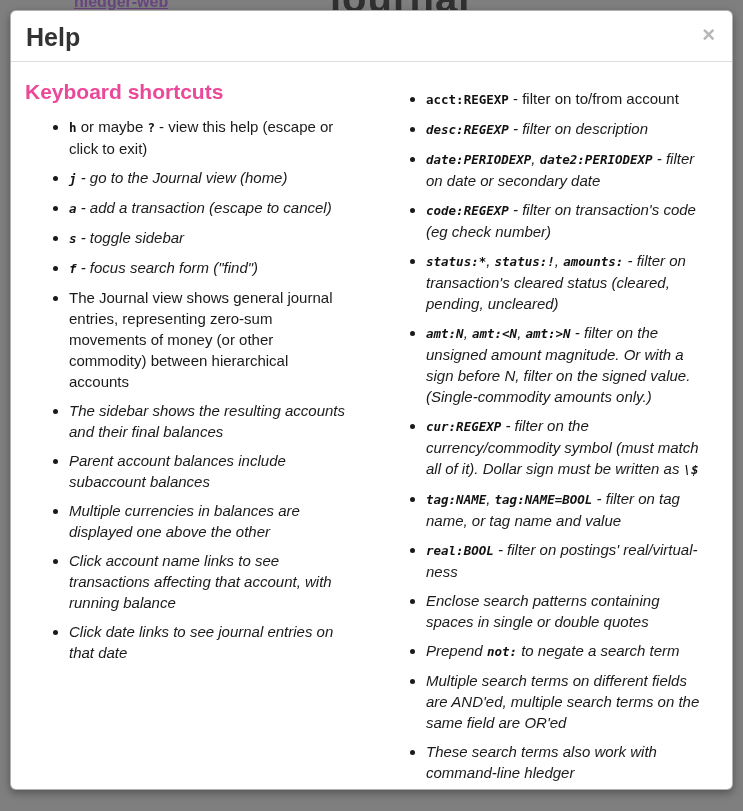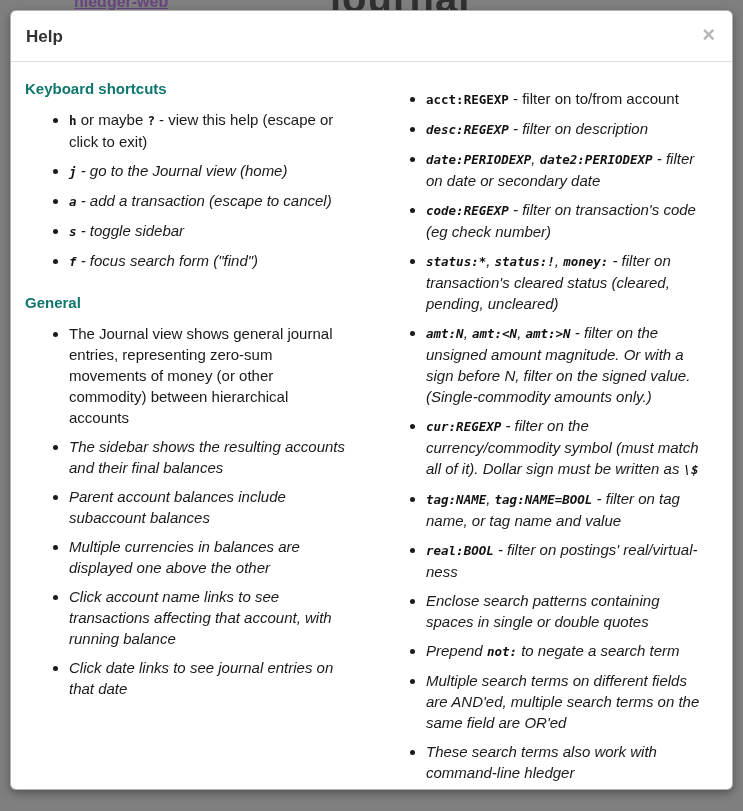--- a/index.html
+++ b/index.html
@@ -42,21 +42,21 @@
     border-radius: 6px;
     box-shadow: 0 3px 9px rgba(0,0,0,0.35);
     overflow: hidden;
     color: #333;
   }
   .modal-header {
     padding: 12px 15px 10px 15px;
     border-bottom: 1px solid #ddd;
   }
   .modal-title {
-    font-size: 17px;
+    font-size: 25px;
     font-weight: bold;
     line-height: 28px;
     color: #333;
   }
   .close-btn {
     float: right;
     background: none; border: none;
     font-size: 22px; font-weight: bold;
     line-height: 22px;
     color: #b7b7b7;
@@ -66,23 +66,23 @@
     font-family: "Liberation Sans", sans-serif;
   }
   .modal-body {
     padding: 18px 15px 10px 14px;
     display: flex;
     gap: 22px;
   }
   .help-col { flex: 1 1 0; min-width: 0; }
 
   .section-heading {
-    font-size: 15px;
+    font-size: 21px;
     font-weight: bold;
-    color: #0f766e;
+    color: #ec4899;
     margin: 0 0 12px 0;
   }
   .section-heading + ul + .section-heading,
   ul + .section-heading { margin-top: 22px; }
 
   .help-list {
     list-style: disc;
     margin: 0 0 6px 0;
     padding-left: 36px;
   }
@@ -119,37 +119,36 @@
   <div class="modal-body">
     <div class="help-col">
         <div class="section-heading">Keyboard shortcuts</div>
         <ul class="help-list">
           <li><code>h</code> or maybe <code>?</code> - view this help (escape or click to exit)</li>
           <li><code>j</code> - go to the Journal view (home)</li>
           <li><code>a</code> - add a transaction (escape to cancel)</li>
           <li><code>s</code> - toggle sidebar</li>
           <li><code>f</code> - focus search form ("find")</li>
         </ul>
-        <div class="section-heading">General</div>
         <ul class="help-list">
           <li>The Journal view shows general journal entries, representing zero-sum movements of money (or other commodity) between hierarchical accounts</li>
           <li>The sidebar shows the resulting accounts and their final balances</li>
           <li>Parent account balances include subaccount balances</li>
           <li>Multiple currencies in balances are displayed one above the other</li>
           <li>Click account name links to see transactions affecting that account, with running balance</li>
           <li>Click date links to see journal entries on that date</li>
         </ul>
       </div>
     <div class="help-col">
         <ul class="help-list">
           <li><code>acct:REGEXP</code> - filter on to/from account</li>
           <li><code>desc:REGEXP</code> - filter on description</li>
           <li><code>date:PERIODEXP</code>, <code>date2:PERIODEXP</code> - filter on date or secondary date</li>
           <li><code>code:REGEXP</code> - filter on transaction's code (eg check number)</li>
-          <li><code>status:*</code>, <code>status:!</code>, <code>money:</code> - filter on transaction's cleared status (cleared, pending, uncleared)</li>
+          <li><code>status:*</code>, <code>status:!</code>, <code>amounts:</code> - filter on transaction's cleared status (cleared, pending, uncleared)</li>
           <li><code>amt:N</code>, <code>amt:&lt;N</code>, <code>amt:&gt;N</code> - filter on the unsigned amount magnitude. Or with a sign before N, filter on the signed value. (Single-commodity amounts only.)</li>
           <li><code>cur:REGEXP</code> - filter on the currency/commodity symbol (must match all of it). Dollar sign must be written as <code>\$</code></li>
           <li><code>tag:NAME</code>, <code>tag:NAME=BOOL</code> - filter on tag name, or tag name and value</li>
           <li><code>real:BOOL</code> - filter on postings' real/virtual-ness</li>
           <li>Enclose search patterns containing spaces in single or double quotes</li>
           <li>Prepend <code>not:</code> to negate a search term</li>
           <li>Multiple search terms on different fields are AND'ed, multiple search terms on the same field are OR'ed</li>
           <li>These search terms also work with command-line hledger</li>
         </ul>
       </div>

